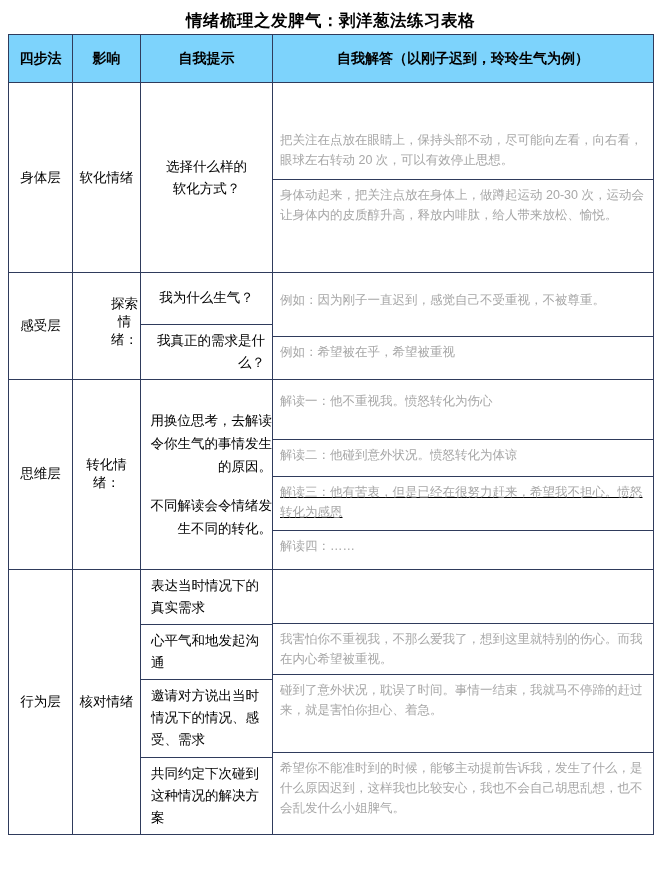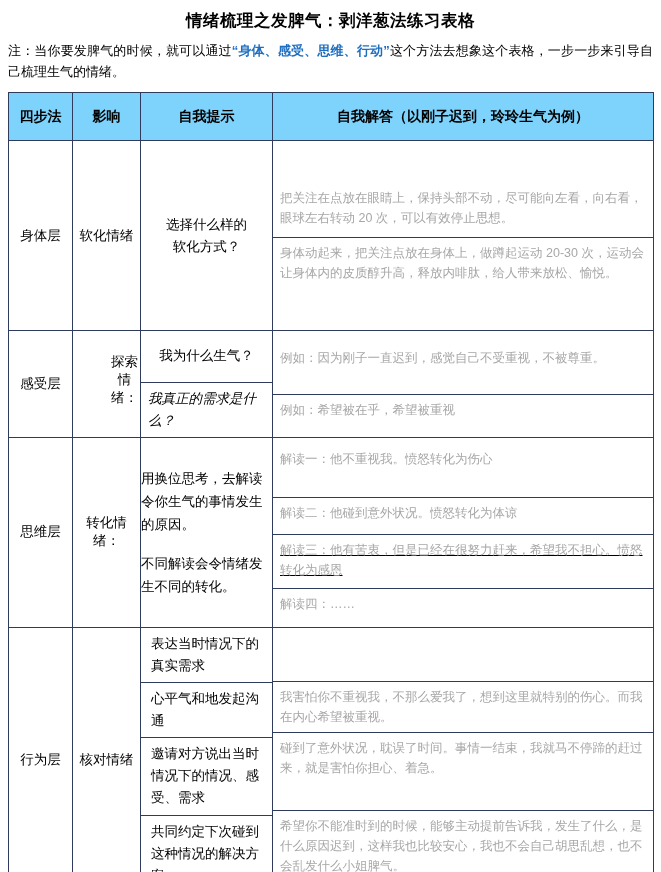--- a/index.html
+++ b/index.html
@@ -76,21 +76,21 @@
     color: #000;
   }
   td.prompt {
     text-align: center;
     font-size: 13.5px;
     line-height: 22px;
     color: #000;
     padding: 6px 8px;
   }
   td.prompt.left {
-    text-align: left;
+    text-align: right;
     line-height: 23px;
   }
 
   
   table.sub {
     border-collapse: collapse;
     width: 100%;
     table-layout: fixed;
     height: 100%;
   }
@@ -117,21 +117,20 @@
   td.nested { padding: 0; vertical-align: top; }
   .para + .para { margin-top: 16px; }
 </style>
 </head>
 <body>
 
 <div class="page">
 
   <h1 class="doc-title">情绪梳理之发脾气：剥洋葱法练习表格</h1>
 
-  <p class="note"><span>注：当你要发脾气的时候，就可以通过</span><span class="hl">“身体、感受、思维、行动”</span><span>这个方法去想象这个表格，一步一步来引导自己梳理生气的情绪。</span></p>
 
   <table class="main">
     <colgroup>
       <col class="c1">
         <col class="c2">
         <col class="c3">
         <col class="c4">
     </colgroup>
     <thead>
       <tr>
@@ -167,21 +166,21 @@
       <tr style="height:102px;">
         <td class="stage">感受层</td>
         <td class="effect" style="vertical-align:top;padding-top:22px;padding-left:36px;">探索情绪：</td>
         <td class="nested">
           <table class="sub">
             <tbody>
                 <tr style="height:51px;">
               <td class="mid dark" style="text-align:center;">我为什么生气？</td>
             </tr>
             <tr>
-              <td class="mid dark" style="text-align:left;font-style:italic;">我真正的需求是什么？</td>
+              <td class="mid dark" style="text-align:right;">我真正的需求是什么？</td>
             </tr>
           </tbody>
             </table>
         </td>
         <td class="nested">
           <table class="sub">
             <tbody>
                 <tr style="height:51px;">
               <td>例如：因为刚子一直迟到，感觉自己不受重视，不被尊重。</td>
             </tr>

